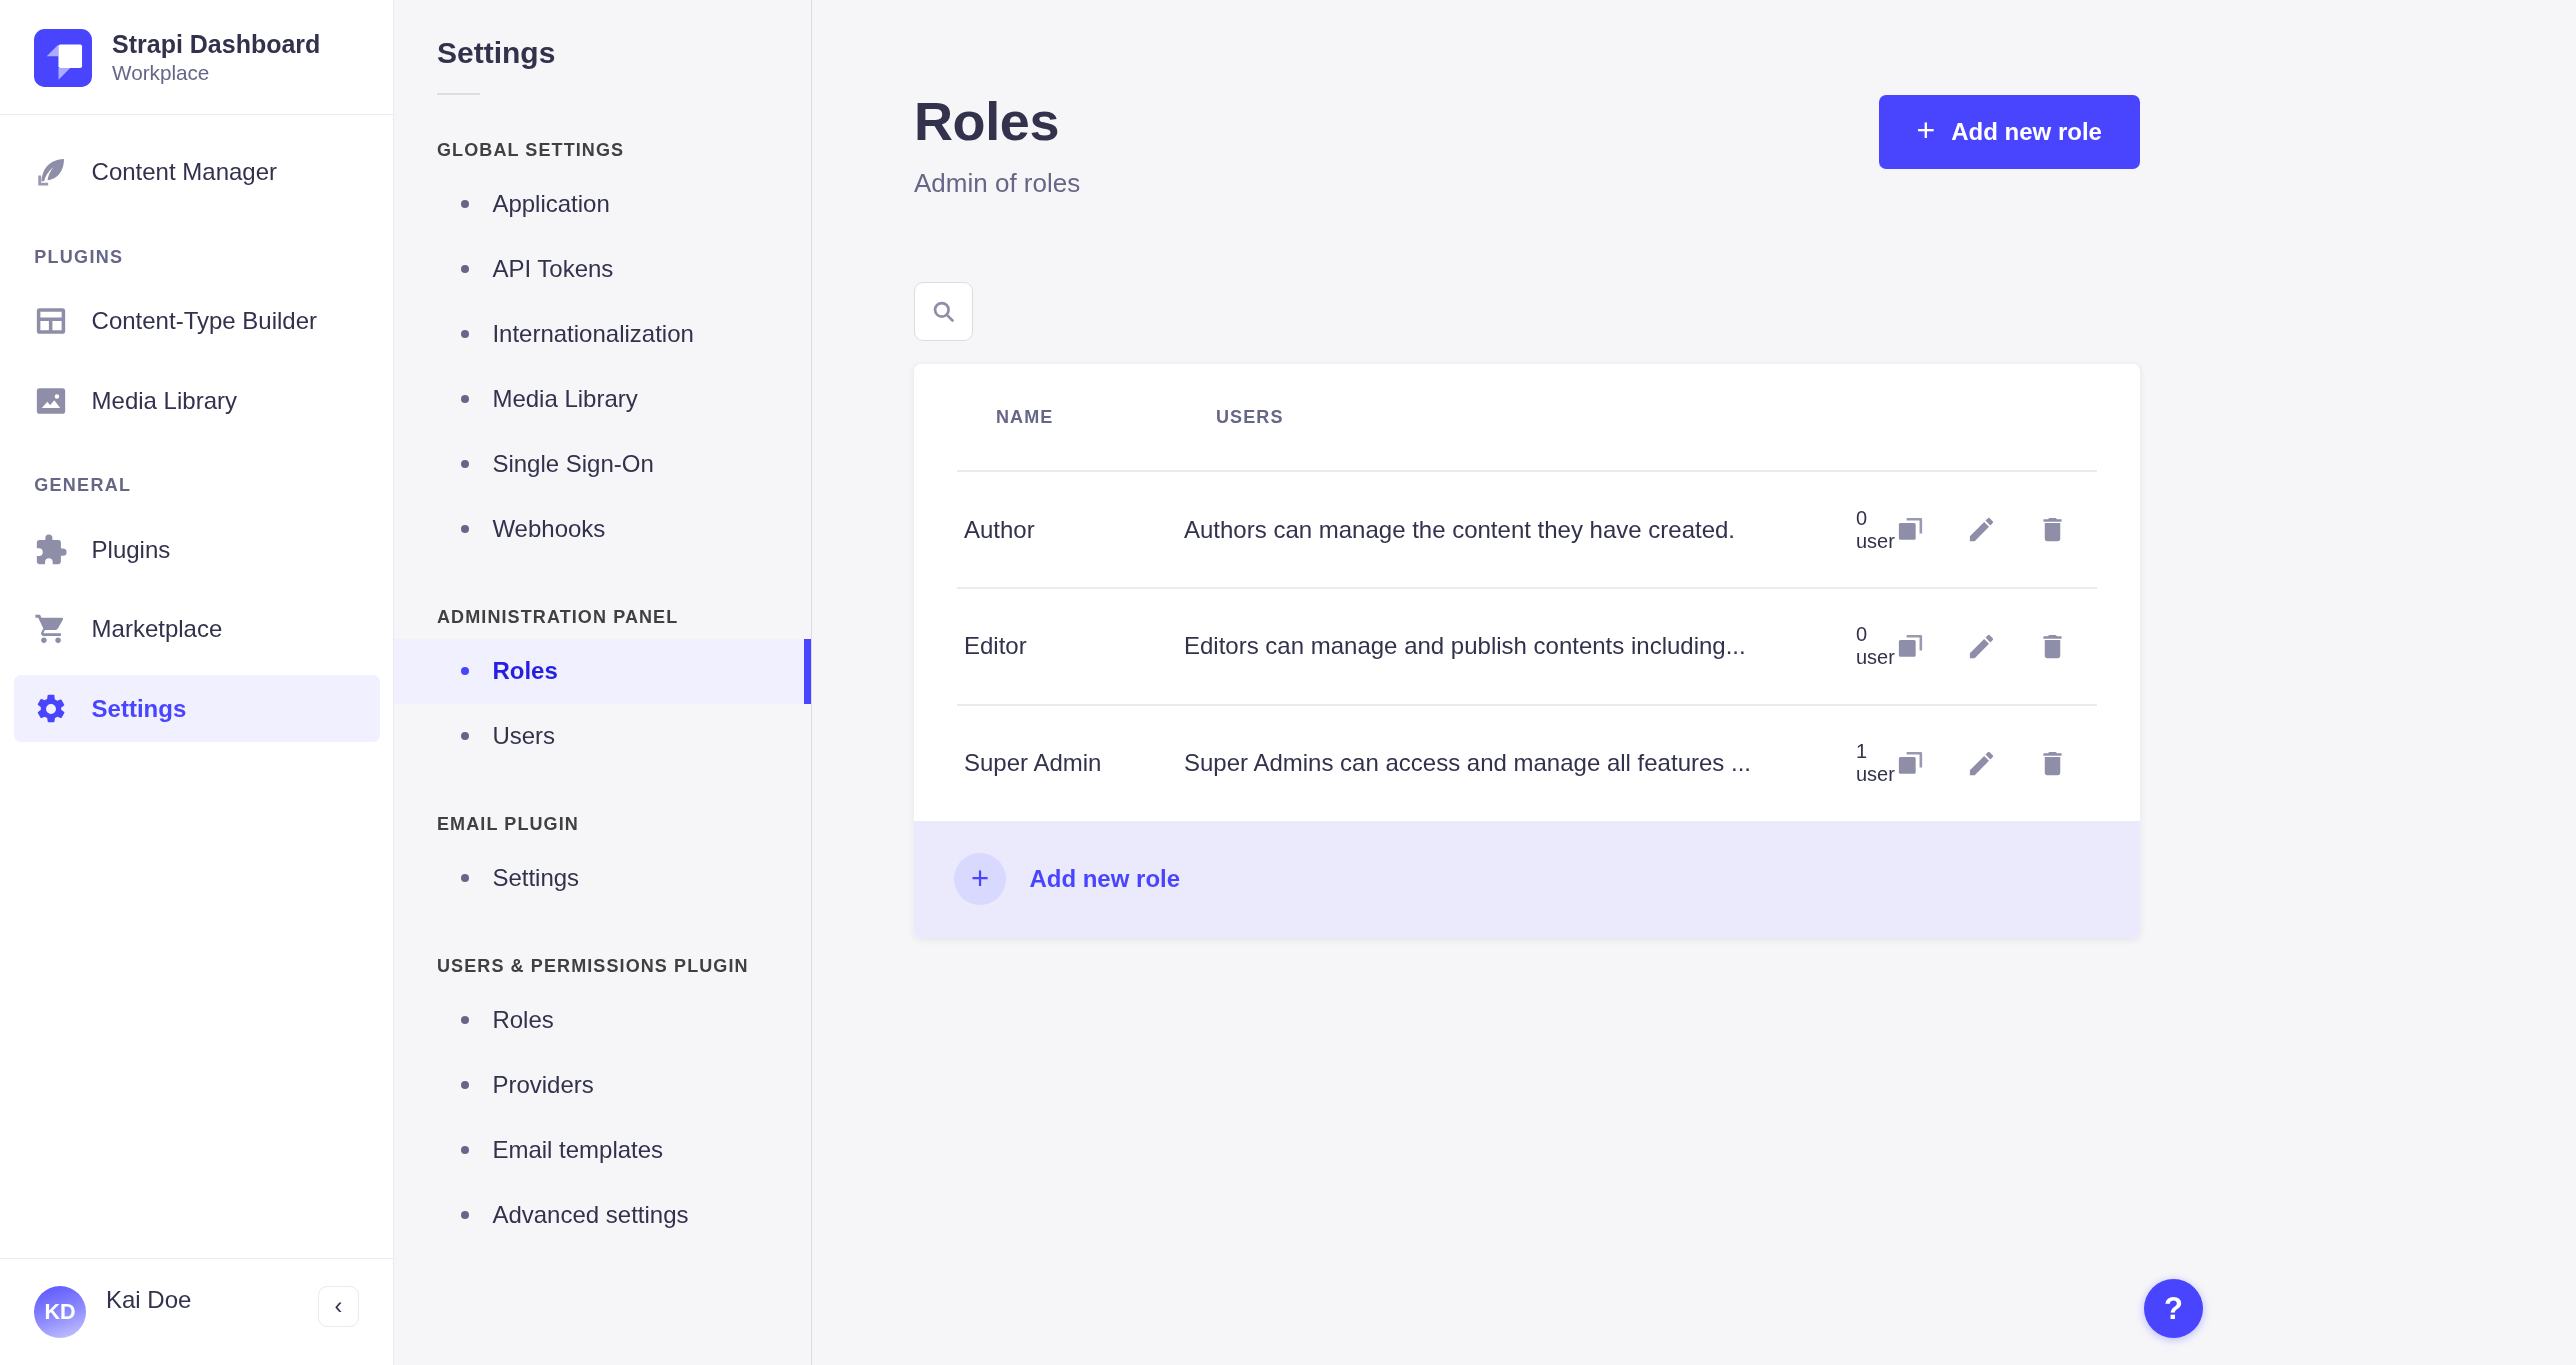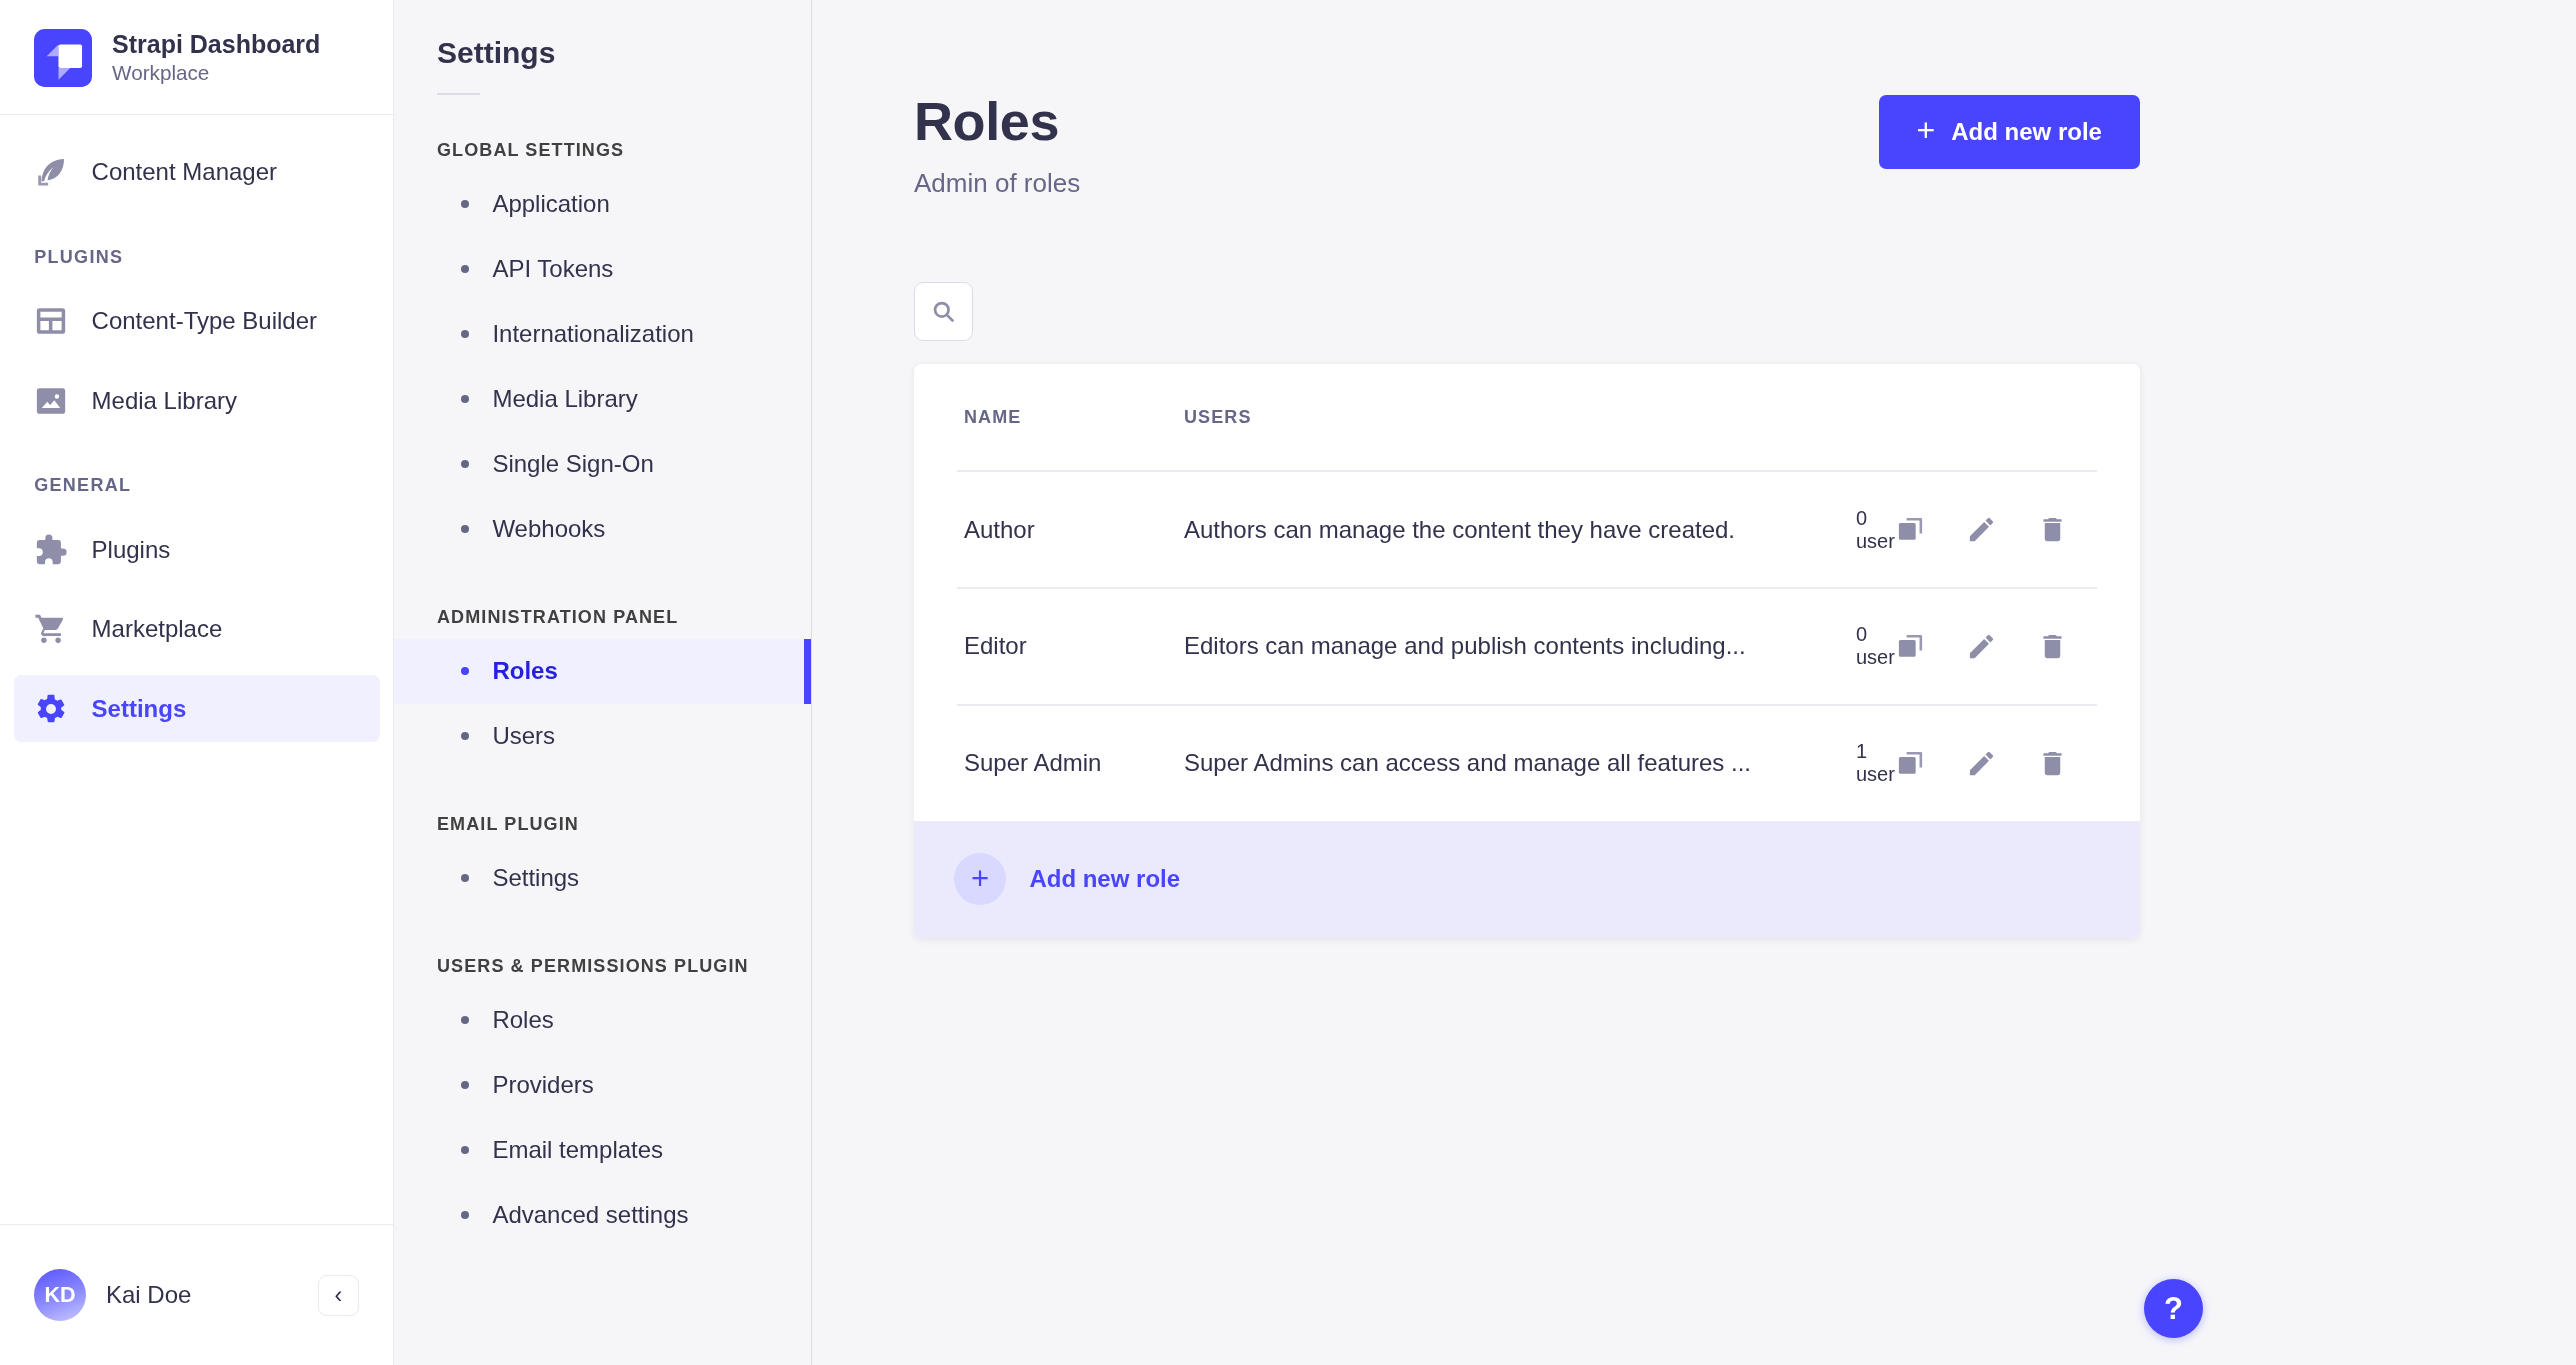--- a/index.html
+++ b/index.html
@@ -42,21 +42,21 @@
     height: 67px; padding: 0 20.7px; border-radius: 7.2px;
     font-size: 24px; color: #32324d; cursor: pointer;
     margin-bottom: 12.6px;
   }
   .nav-item .ic { width: 34px; height: 34px; flex: 0 0 auto; color: #8e8ea9; }
   .nav-item.active { background: #f0f0ff; color: #4945ff; font-weight: 700; }
   .nav-item.active .ic { color: #4945ff; }
 
   .sidebar-footer {
     border-top: 1.8px solid #eaeaef;
-    padding: 44px 34px; display: flex; align-items: center;
+    padding: 27px 34px; display: flex; 
   }
   .avatar {
     width: 52px; height: 52px; border-radius: 50%;
     background: linear-gradient(160deg, #5753ff 0%, #8d8bff 55%, #cac9ff 100%);
     color: #ffffff; font-weight: 700; font-size: 21.6px;
     display: flex; align-items: center; justify-content: center;
   }
   .user-name { font-size: 24px; color: #32324d; margin-left: 20px; flex: 1; }
   .collapse-btn {
     width: 41px; height: 41px; border: 1.8px solid #eaeaef; border-radius: 9px;
@@ -115,21 +115,21 @@
     border: 1.8px solid #dcdce4; border-radius: 9px; cursor: pointer;
     display: flex; align-items: center; justify-content: center; color: #8e8ea9;
   }
 
   .card-wrap { padding: 23.4px 92px 0 102px; }
   .table-card {
     background: #ffffff; border-radius: 7.2px;
     box-shadow: 0 1.8px 7.2px rgba(33, 33, 52, 0.08);
     overflow: hidden;
   }
-  .t-header { display: flex; align-items: center; height: 106px; }
+  .t-header { display: flex; align-items: center; height: 106px; padding-left: 32px; }
   .t-header .th {
     font-size: 18px; font-weight: 700; letter-spacing: 1.1px; color: #666687;
   }
   .t-divider { height: 1.8px; background: #eaeaef; margin: 0 43px; }
   .t-row { display: flex; align-items: center; height: 115px; cursor: pointer; }
   .cell-name   { width: 270px; padding-left: 50px; font-size: 24px; color: #32324d; }
   .cell-desc   { width: 672px; font-size: 24px; color: #32324d; white-space: nowrap; overflow: hidden; }
   .cell-users  { flex: 1; font-size: 20px; color: #32324d; }
   .cell-actions { display: flex; align-items: center; gap: 40px; padding-right: 72px; }
   .action-btn {

